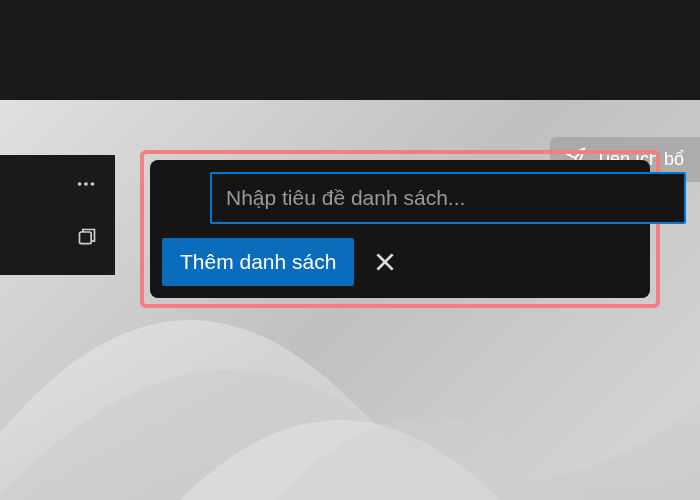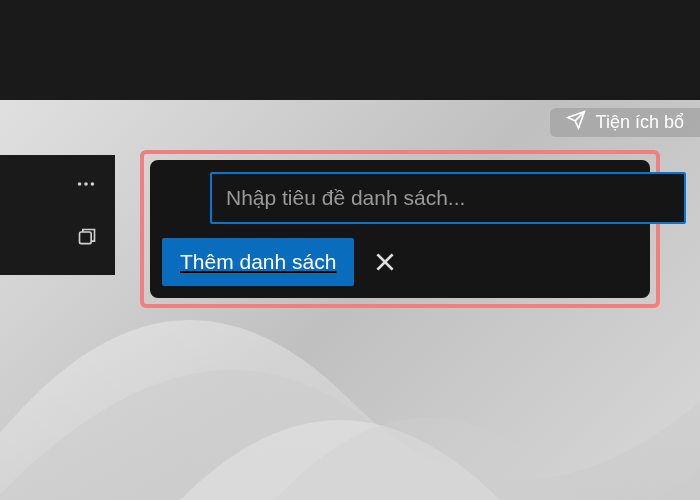--- a/index.html
+++ b/index.html
@@ -26,25 +26,25 @@
     .wave-bg {
       position: absolute;
       inset: 0;
     }
     .wave-bg svg {
       width: 100%;
       height: 100%;
     }
     .utility-button {
       position: absolute;
-      top: 8px;
+      top: 37px;
       right: 0;
       background: rgba(160, 160, 160, 0.7);
       border-radius: 6px 0 0 6px;
-      padding: 2px 16px;
+      padding: 10px 16px;
       display: flex;
       align-items: center;
       gap: 10px;
       color: #fff;
       font-size: 18px;
     }
     .sidebar-strip {
       position: absolute;
       left: 0;
       top: 55px;
@@ -89,21 +89,20 @@
       margin-left: 48px;
     }
     .title-input::placeholder {
       color: #9a9a9a;
     }
     .button-row {
       display: flex;
       align-items: center;
       gap: 18px;
       margin-top: 14px;
-      text-decoration: underline;
     }
     .add-button {
       background: #0a6cbd;
       border: none;
       color: #fff;
       padding: 12px 18px;
       font-size: 21px;
       border-radius: 2px;
       cursor: pointer;
     }

